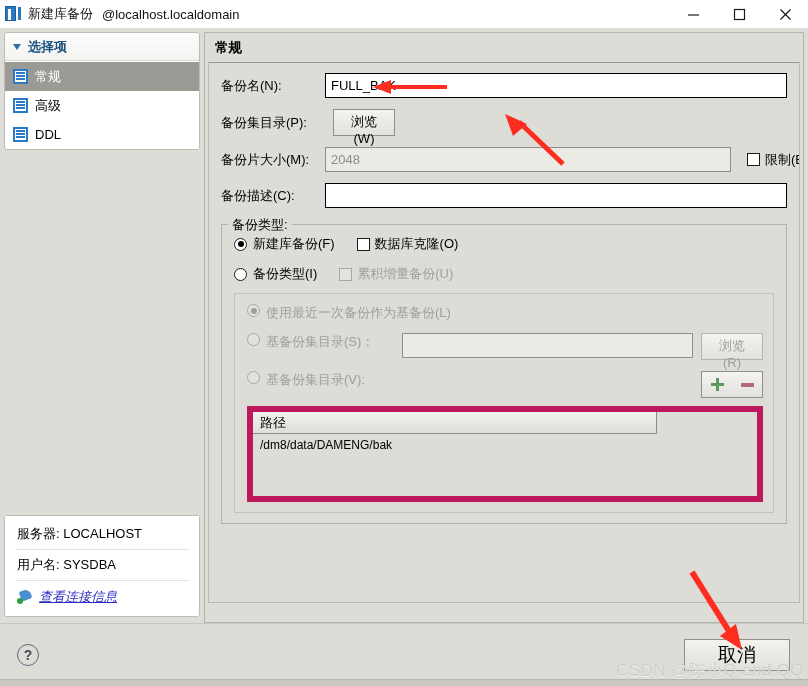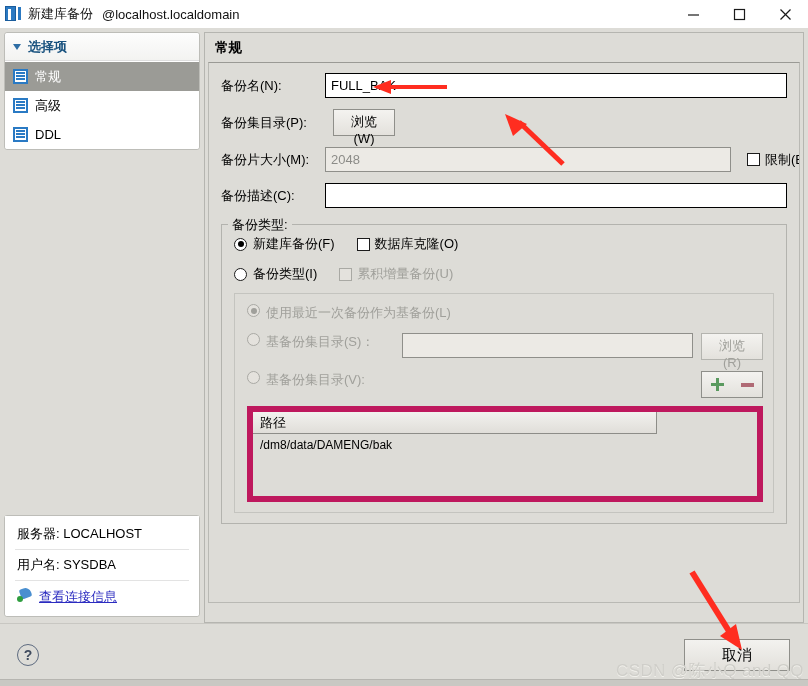--- a/index.html
+++ b/index.html
@@ -169,22 +169,23 @@
   .conn-body { padding: 3px 10px 8px 10px; }
   .conn-row {
     font-size: 13px;
     padding: 6px 0 6px 2px;
     border-bottom: 1px solid #e3e3e3;
     white-space: nowrap;
   }
   .conn-row:last-of-type { border-bottom: none; }
   .conn-link-row {
     display: flex;
-    align-items: flex-start;
+    align-items: center;
     padding: 7px 0 2px 2px;
+    font-style: italic;
   }
   .link-icon {
     width: 16px; height: 14px;
     margin-right: 6px;
     position: relative;
     flex: 0 0 16px;
   }
   .link-icon .plug {
     position: absolute;
     left: 3px; top: 0px;
@@ -450,21 +451,21 @@
   .footer-btns {
     margin-left: auto;
     margin-right: 18px;
     display: flex;
     align-items: center;
     gap: 12px;
   }
   .footer-btn {
     width: 106px;
     height: 32px;
-    font-size: 15px;
+    font-size: 19px;
     background: linear-gradient(to bottom,#f3f2ef 0%,#e2e0db 100%);
     border: 1px solid #8f8f8a;
     display: flex;
     align-items: center;
     justify-content: center;
     box-sizing: border-box;
     cursor: default;
   }
   .footer-btn.default {
     border: 2px solid #1b1b1b;

